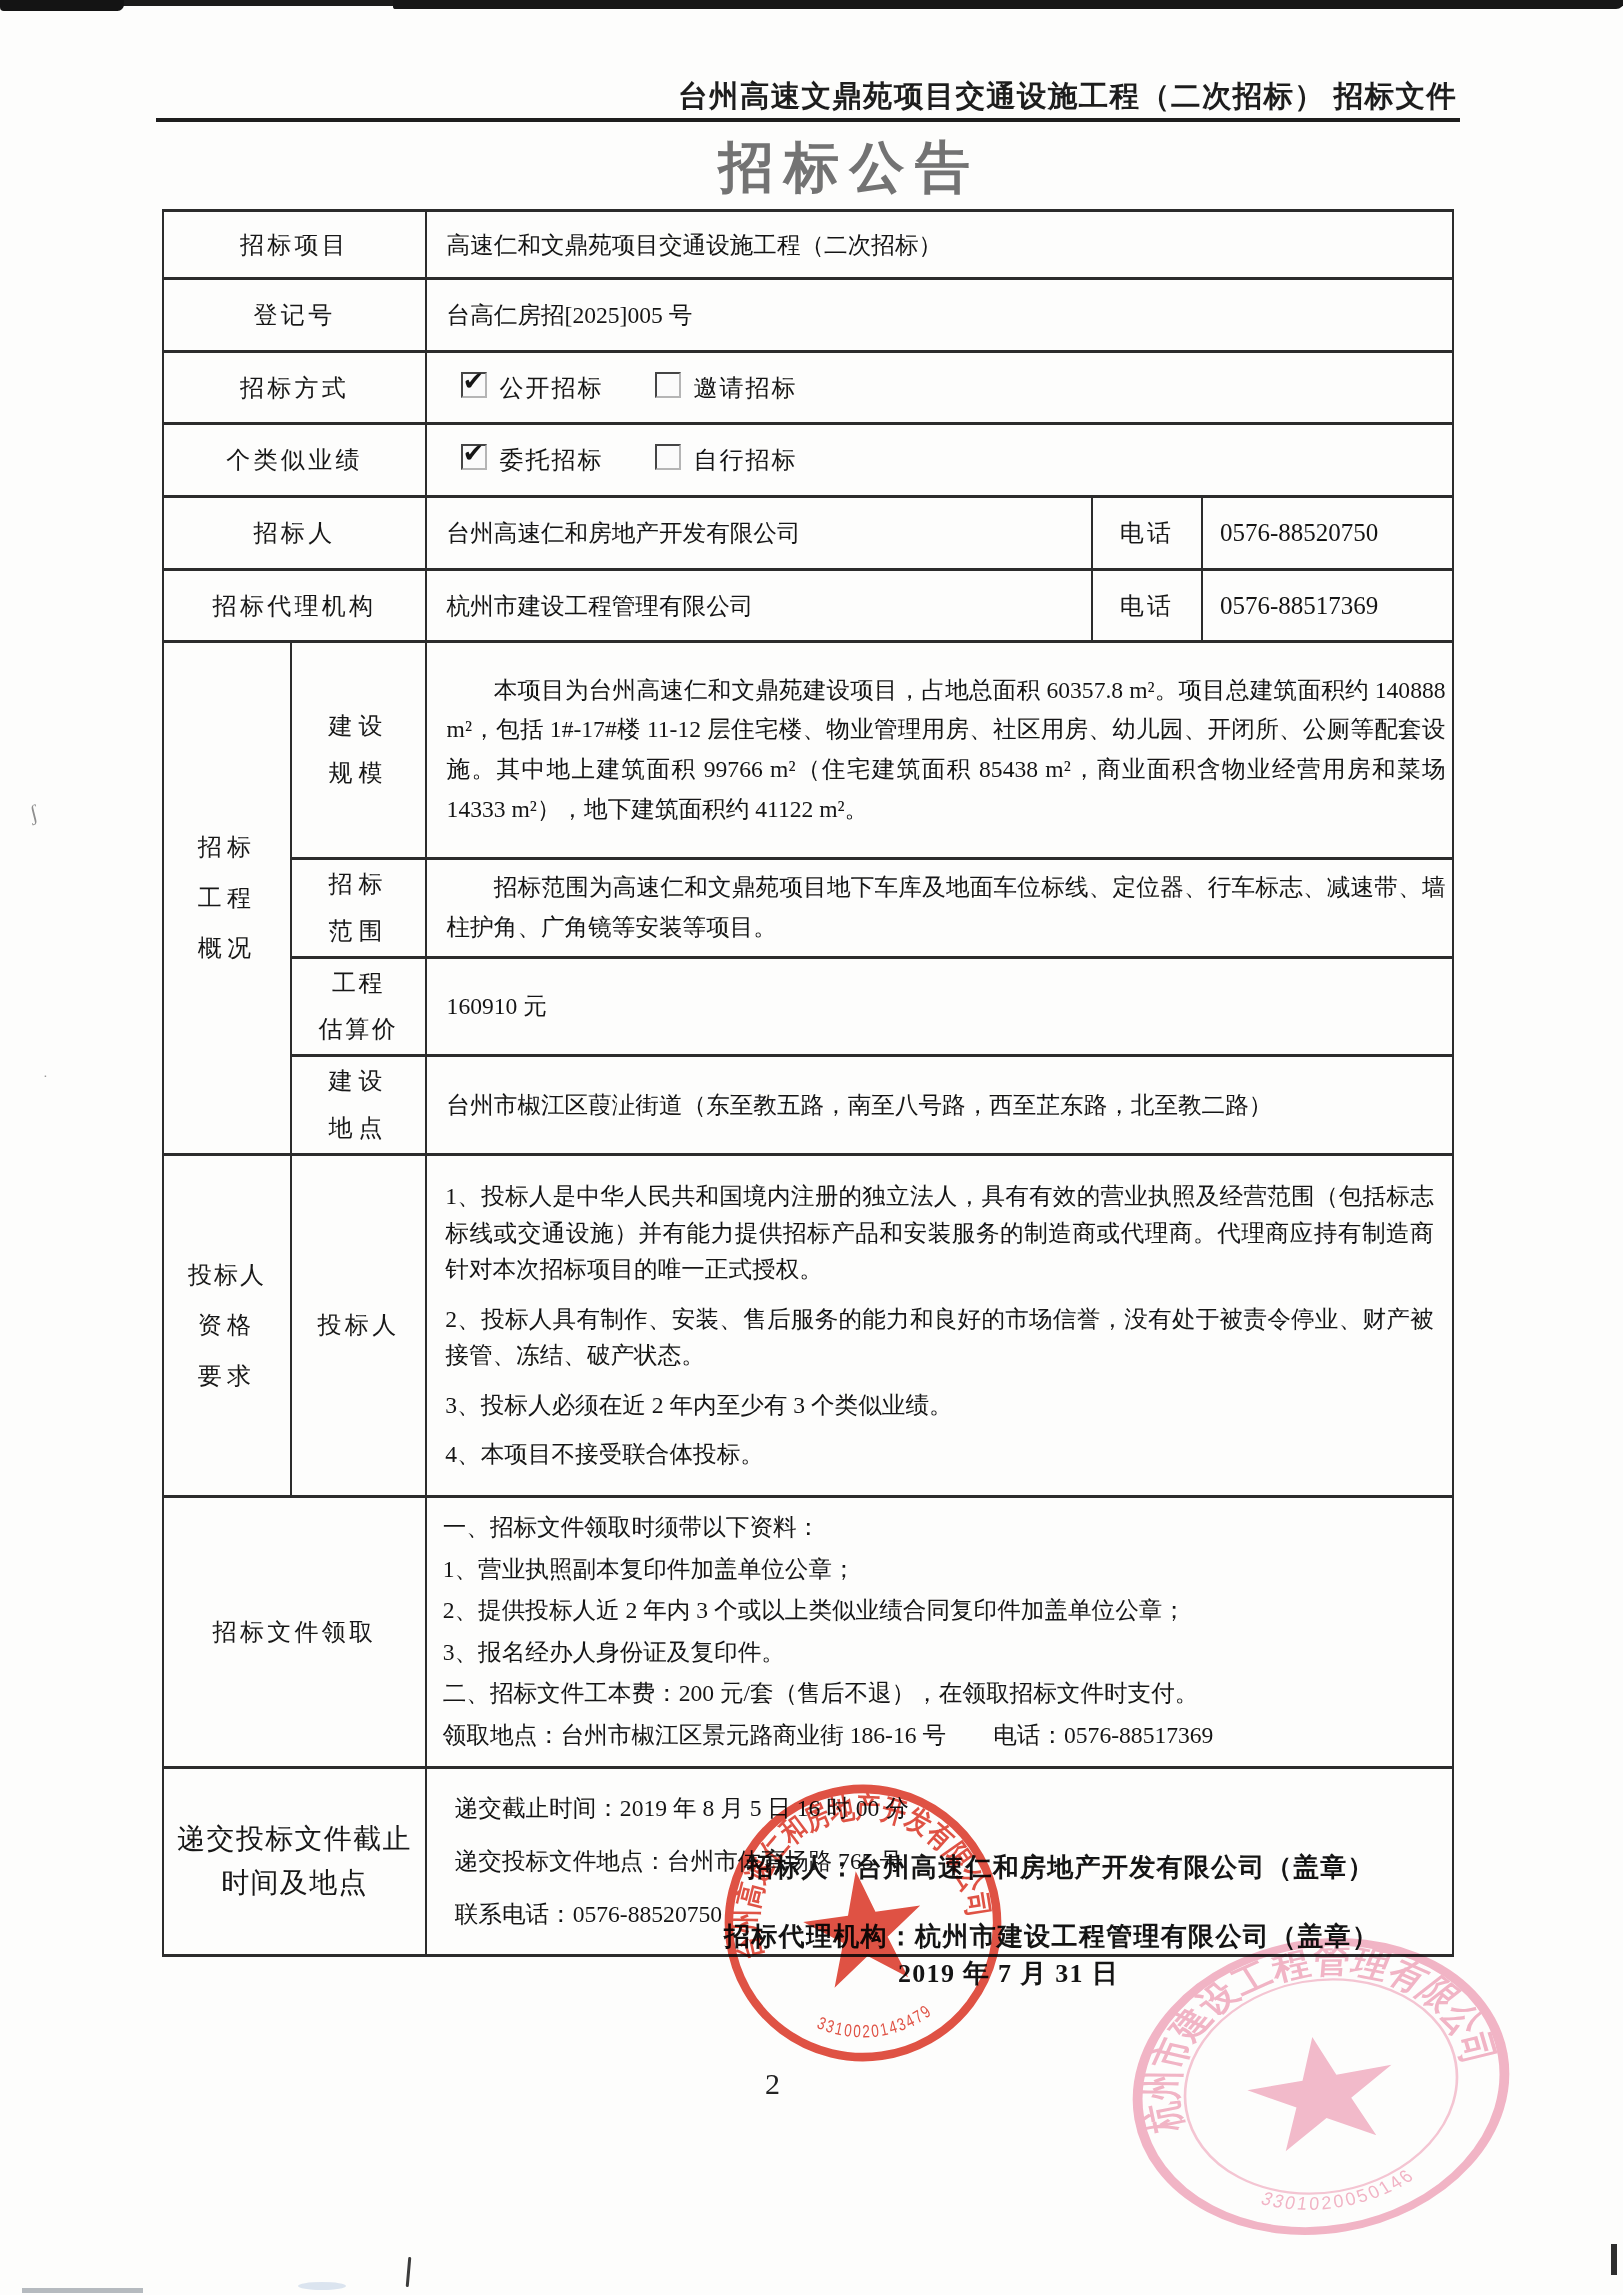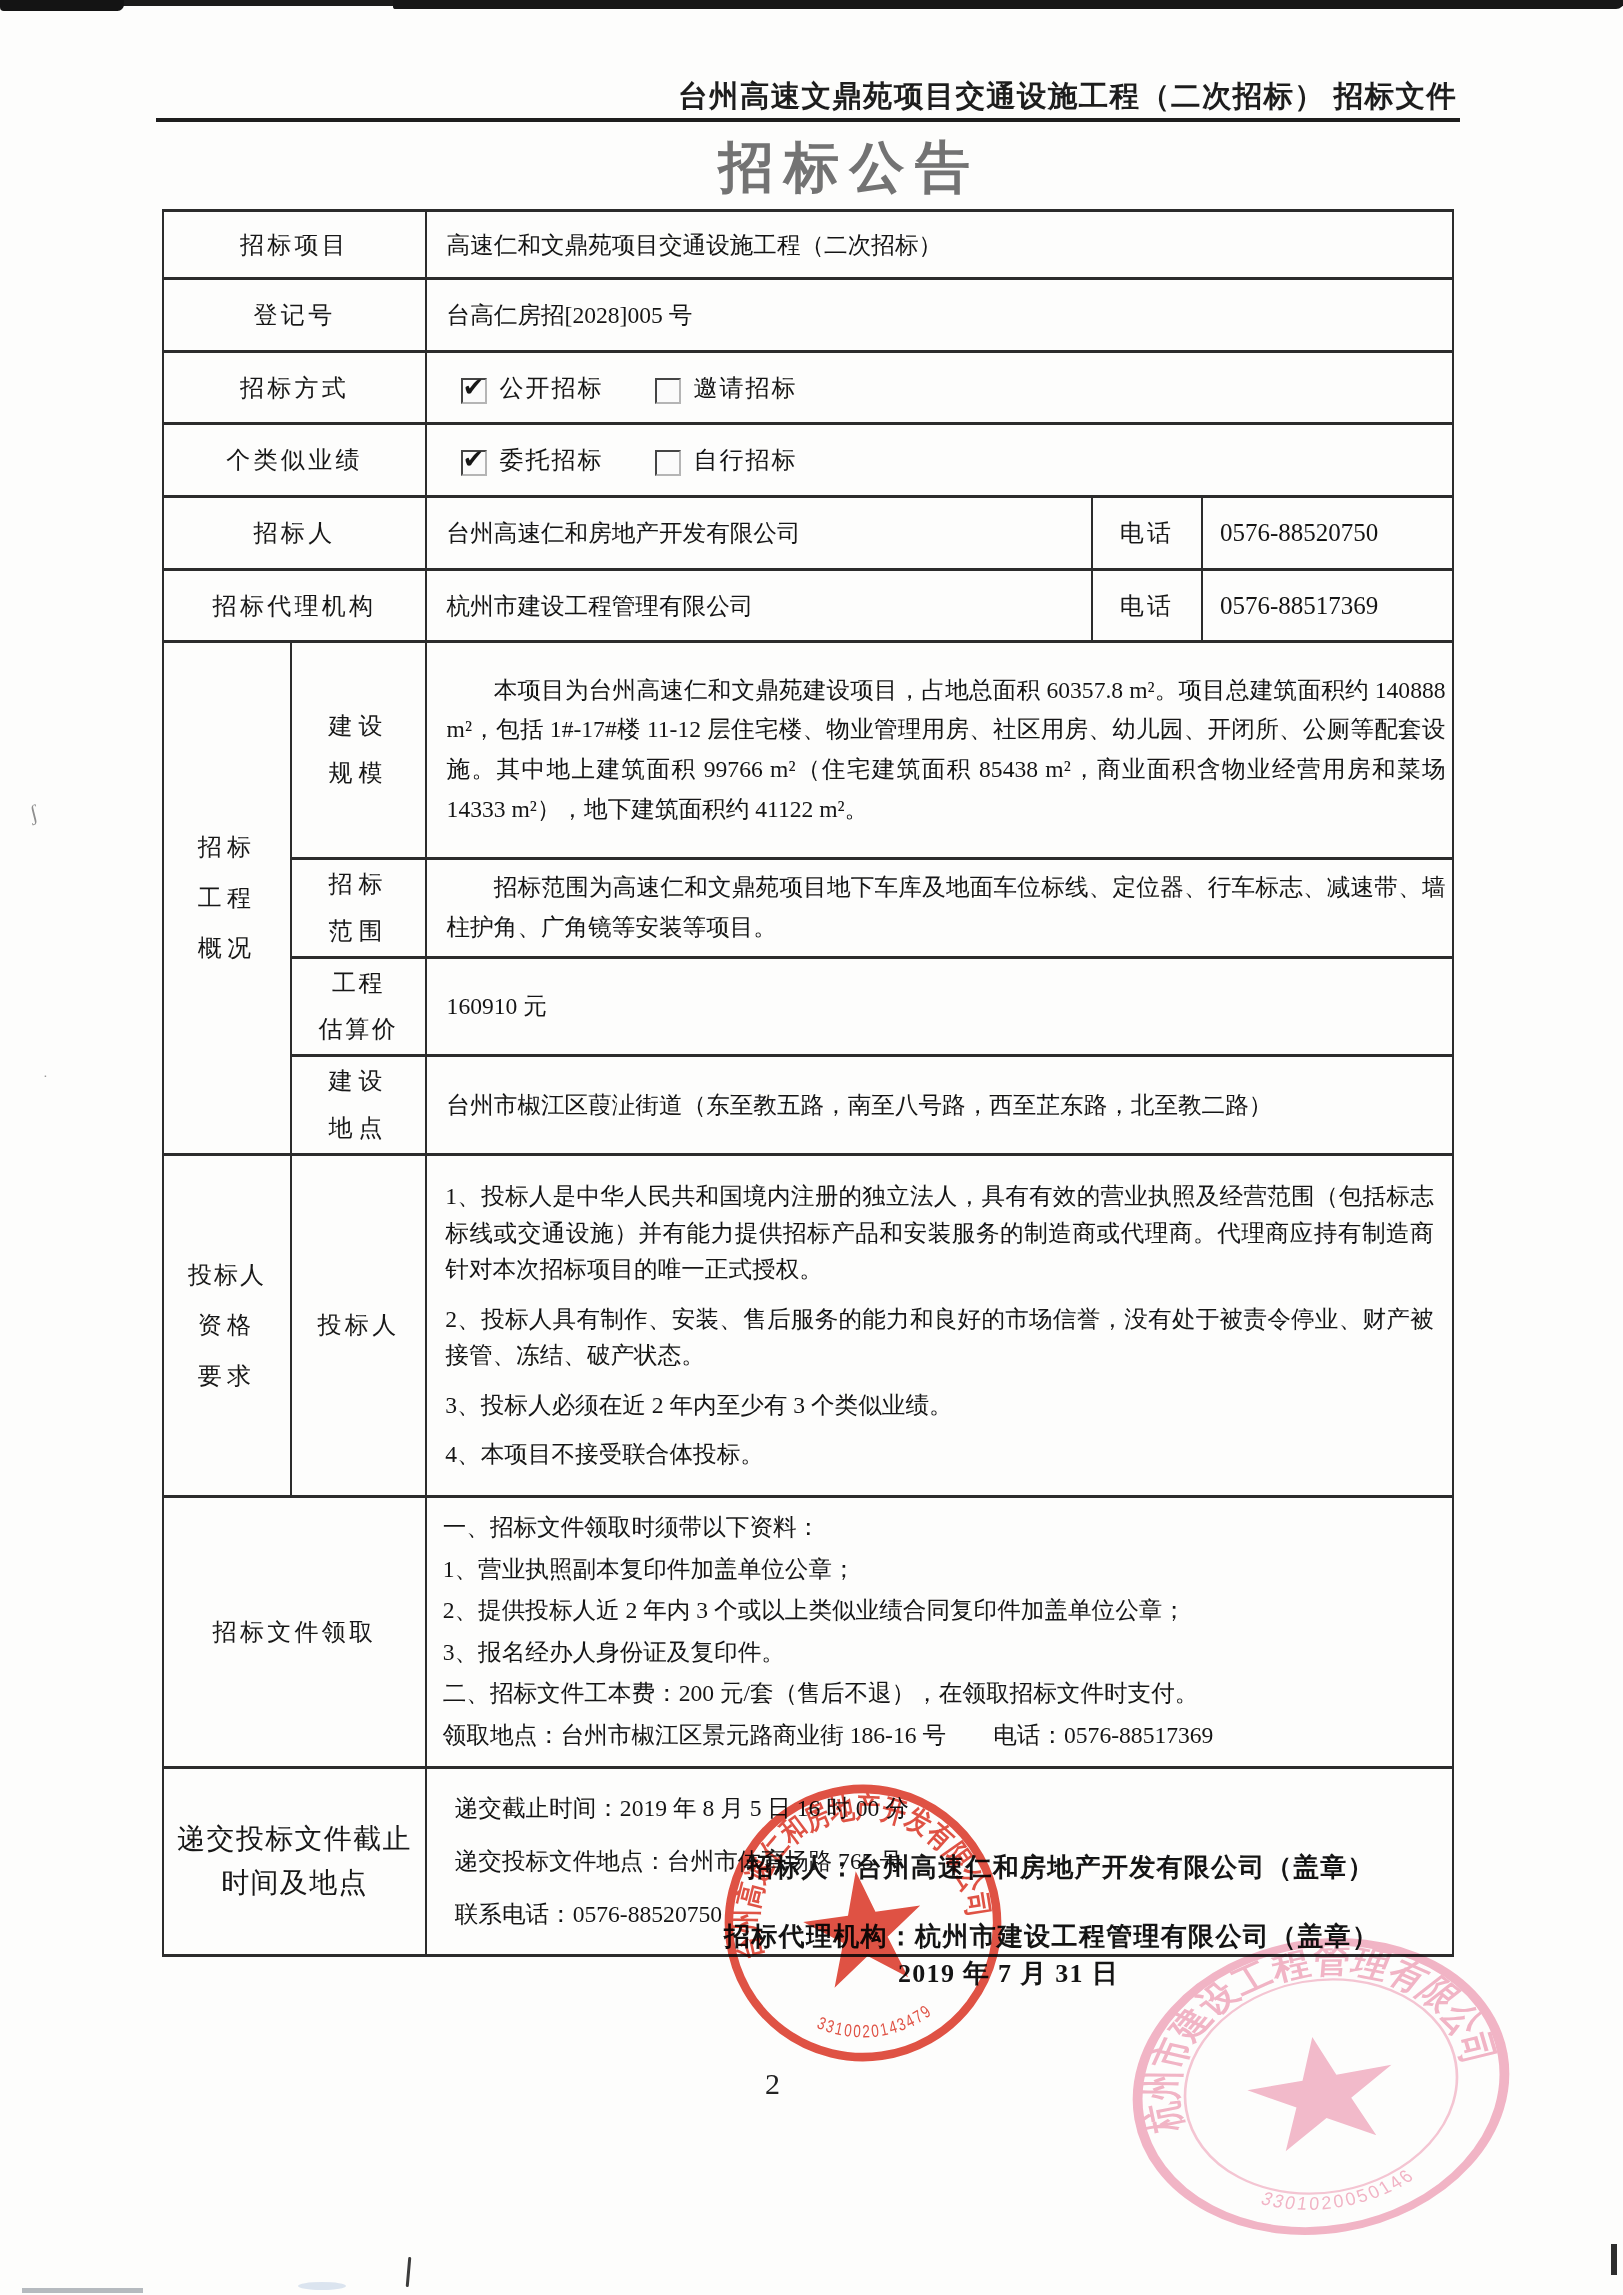--- a/index.html
+++ b/index.html
@@ -38,21 +38,21 @@
   td.lbl .ln { display:block; line-height:1.95; letter-spacing:5.9px; }
   td.lbl .ln3 { display:block; line-height:2.1; letter-spacing:5.2px; }
   td.val { font-size:23.6px; padding:3.9px 6.5px 3.9px 19.6px; color:#151515; }
   td.val-center { text-align:left; padding-left:17px; font-size:25px;border-radius:9px; }
   .para { line-height:1.68; text-align:justify; padding:10.5px 18.3px 10.5px 18.3px; }
   .indent { text-indent:2em; margin:0; }
   .q-item { margin:13px 0; line-height:1.55; text-align:justify; }
   .doc-line { margin:0; line-height:1.76; }
   .sub-line { margin:12px; line-height:1.72; }
   
-  .cb-group { display:flex; align-items:flex-end;padding-left:14px; }
+  .cb-group { display:flex; align-items:flex-start;padding-left:14px; }
   .cb { display:inline-block; width:22px; height:22px; background:#fbfbfb;
     border:2px solid #b5b5b5; border-top:2.6px solid #454545; border-left:2.6px solid #454545;
     position:relative; margin-right:13px; flex:0 0 auto; }
   .cb.checked::after { content:"\2714"; position:absolute; left:0px; top:-7.9px;
     font-size:26px; color:#161616; font-family:"DejaVu Sans",sans-serif; }
   .cb-label { font-size:24px; letter-spacing:2px; margin-right:51px; }
   
   .footer-line { position:absolute; font-size:26px; font-weight:bold; letter-spacing:1.3px; color:#141414; white-space:nowrap; }
   .footer-tenderee { left:747px; top:1850px; }
   .footer-agency { left:724px; top:1919px; }
@@ -91,21 +91,21 @@
       <col style="width:110px">
         <col style="width:251px">
     </colgroup>
     <tbody>
       <tr style="height:68px">
         <td class="lbl" colspan="2">招标项目</td>
         <td class="val" colspan="3">高速仁和文鼎苑项目交通设施工程（二次招标）</td>
       </tr>
       <tr style="height:73px">
         <td class="lbl" colspan="2">登记号</td>
-        <td class="val" colspan="3">台高仁房招[2028]005 号</td>
+        <td class="val" colspan="3">台高仁房招[2025]005 号</td>
       </tr>
       <tr style="height:72px">
         <td class="lbl" colspan="2">招标方式</td>
         <td class="val" colspan="3">
           <div class="cb-group">
             <span class="cb checked"></span>
             <span class="cb-label">公开招标</span>
             <span class="cb"></span>
             <span class="cb-label">邀请招标</span>
           </div>

